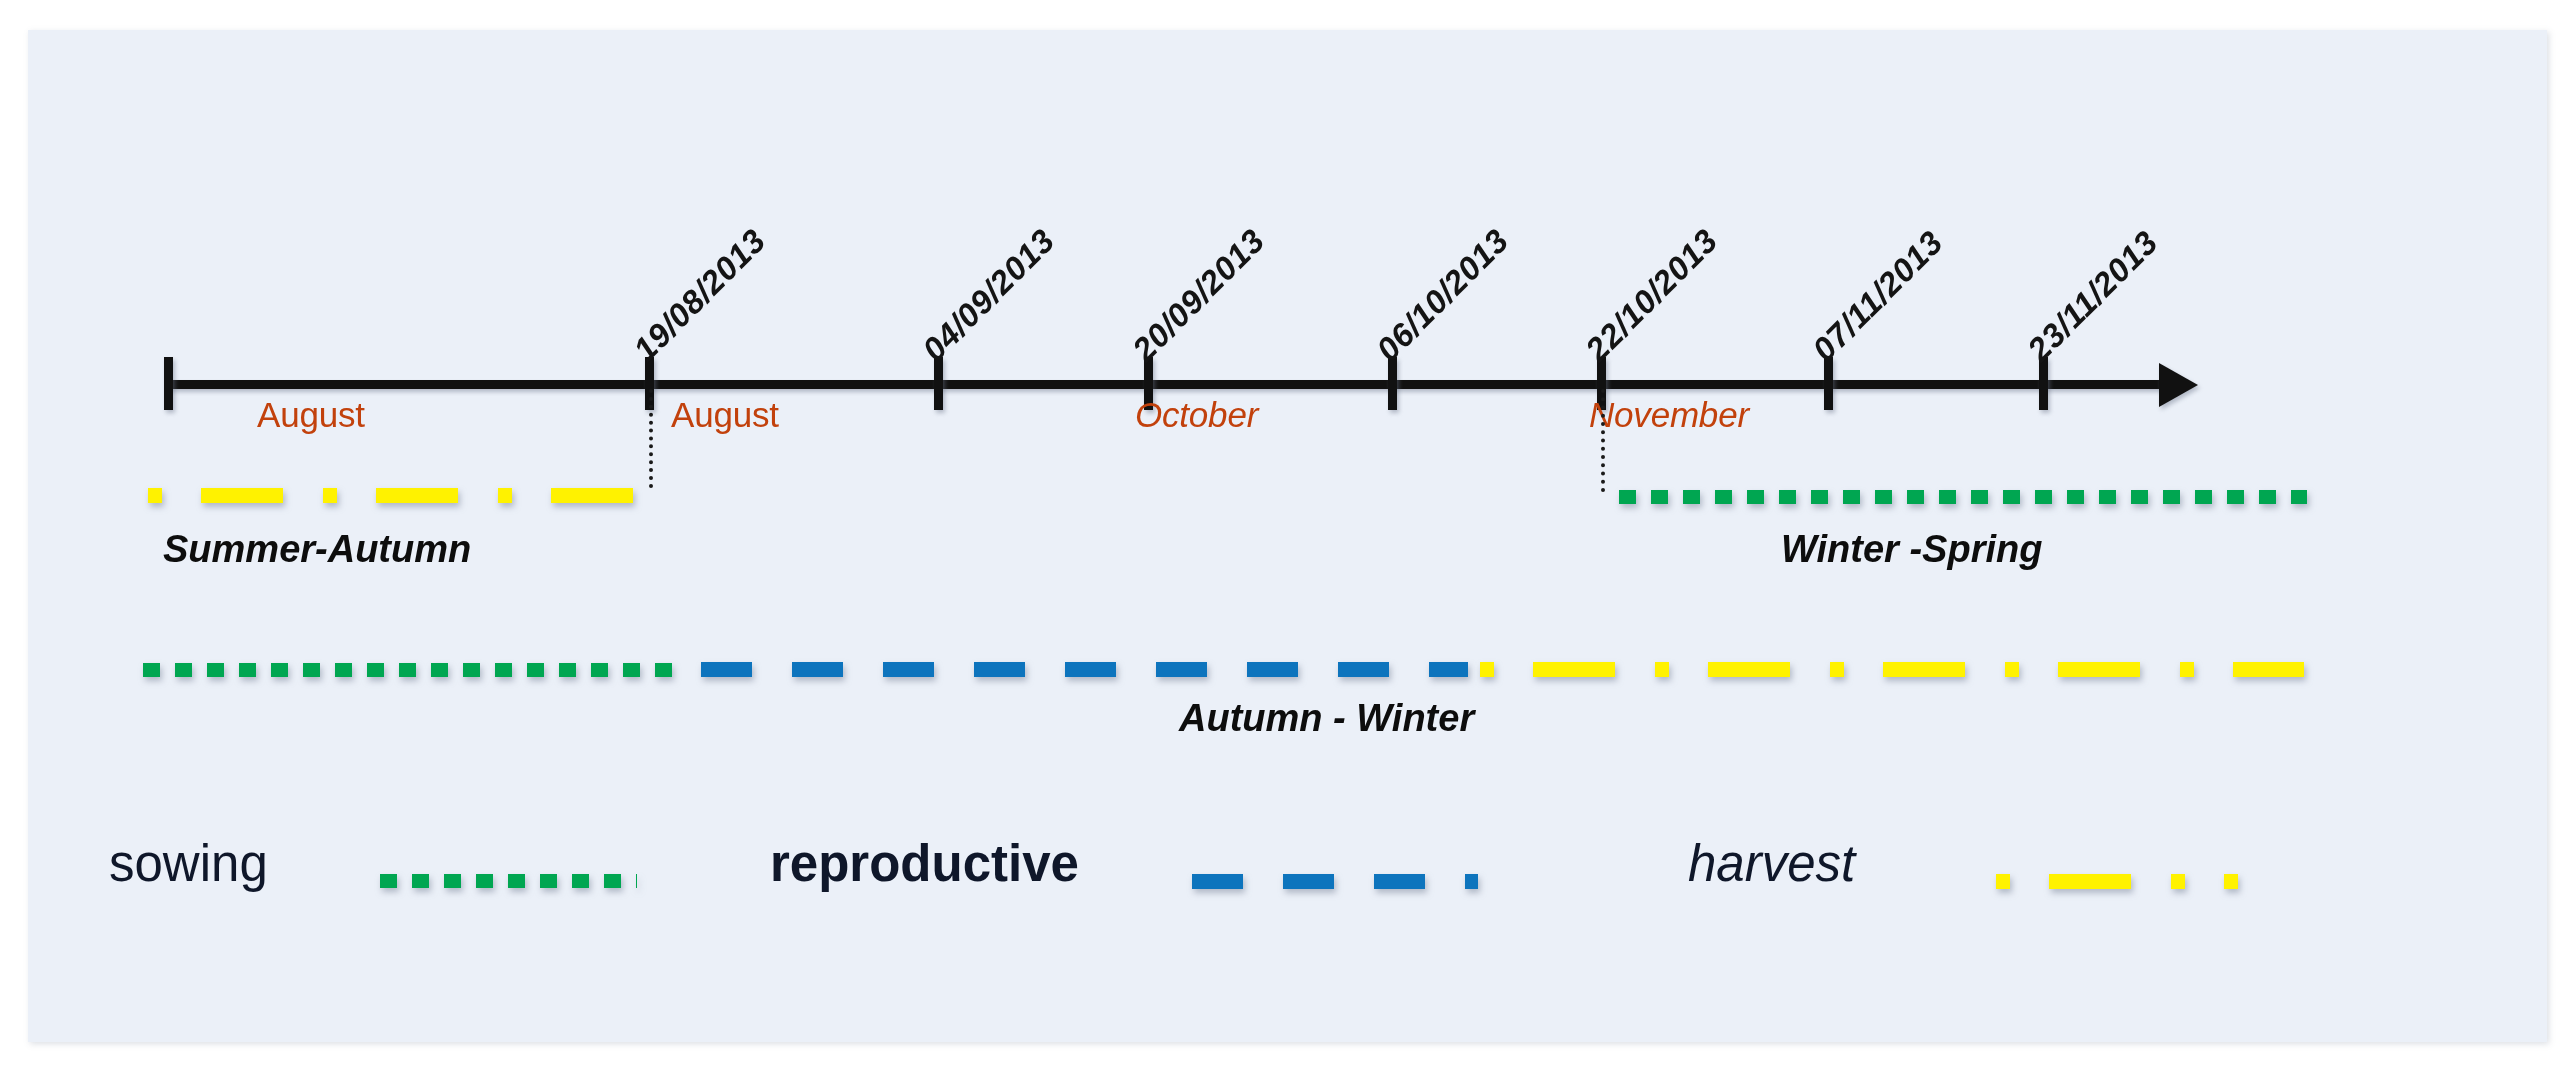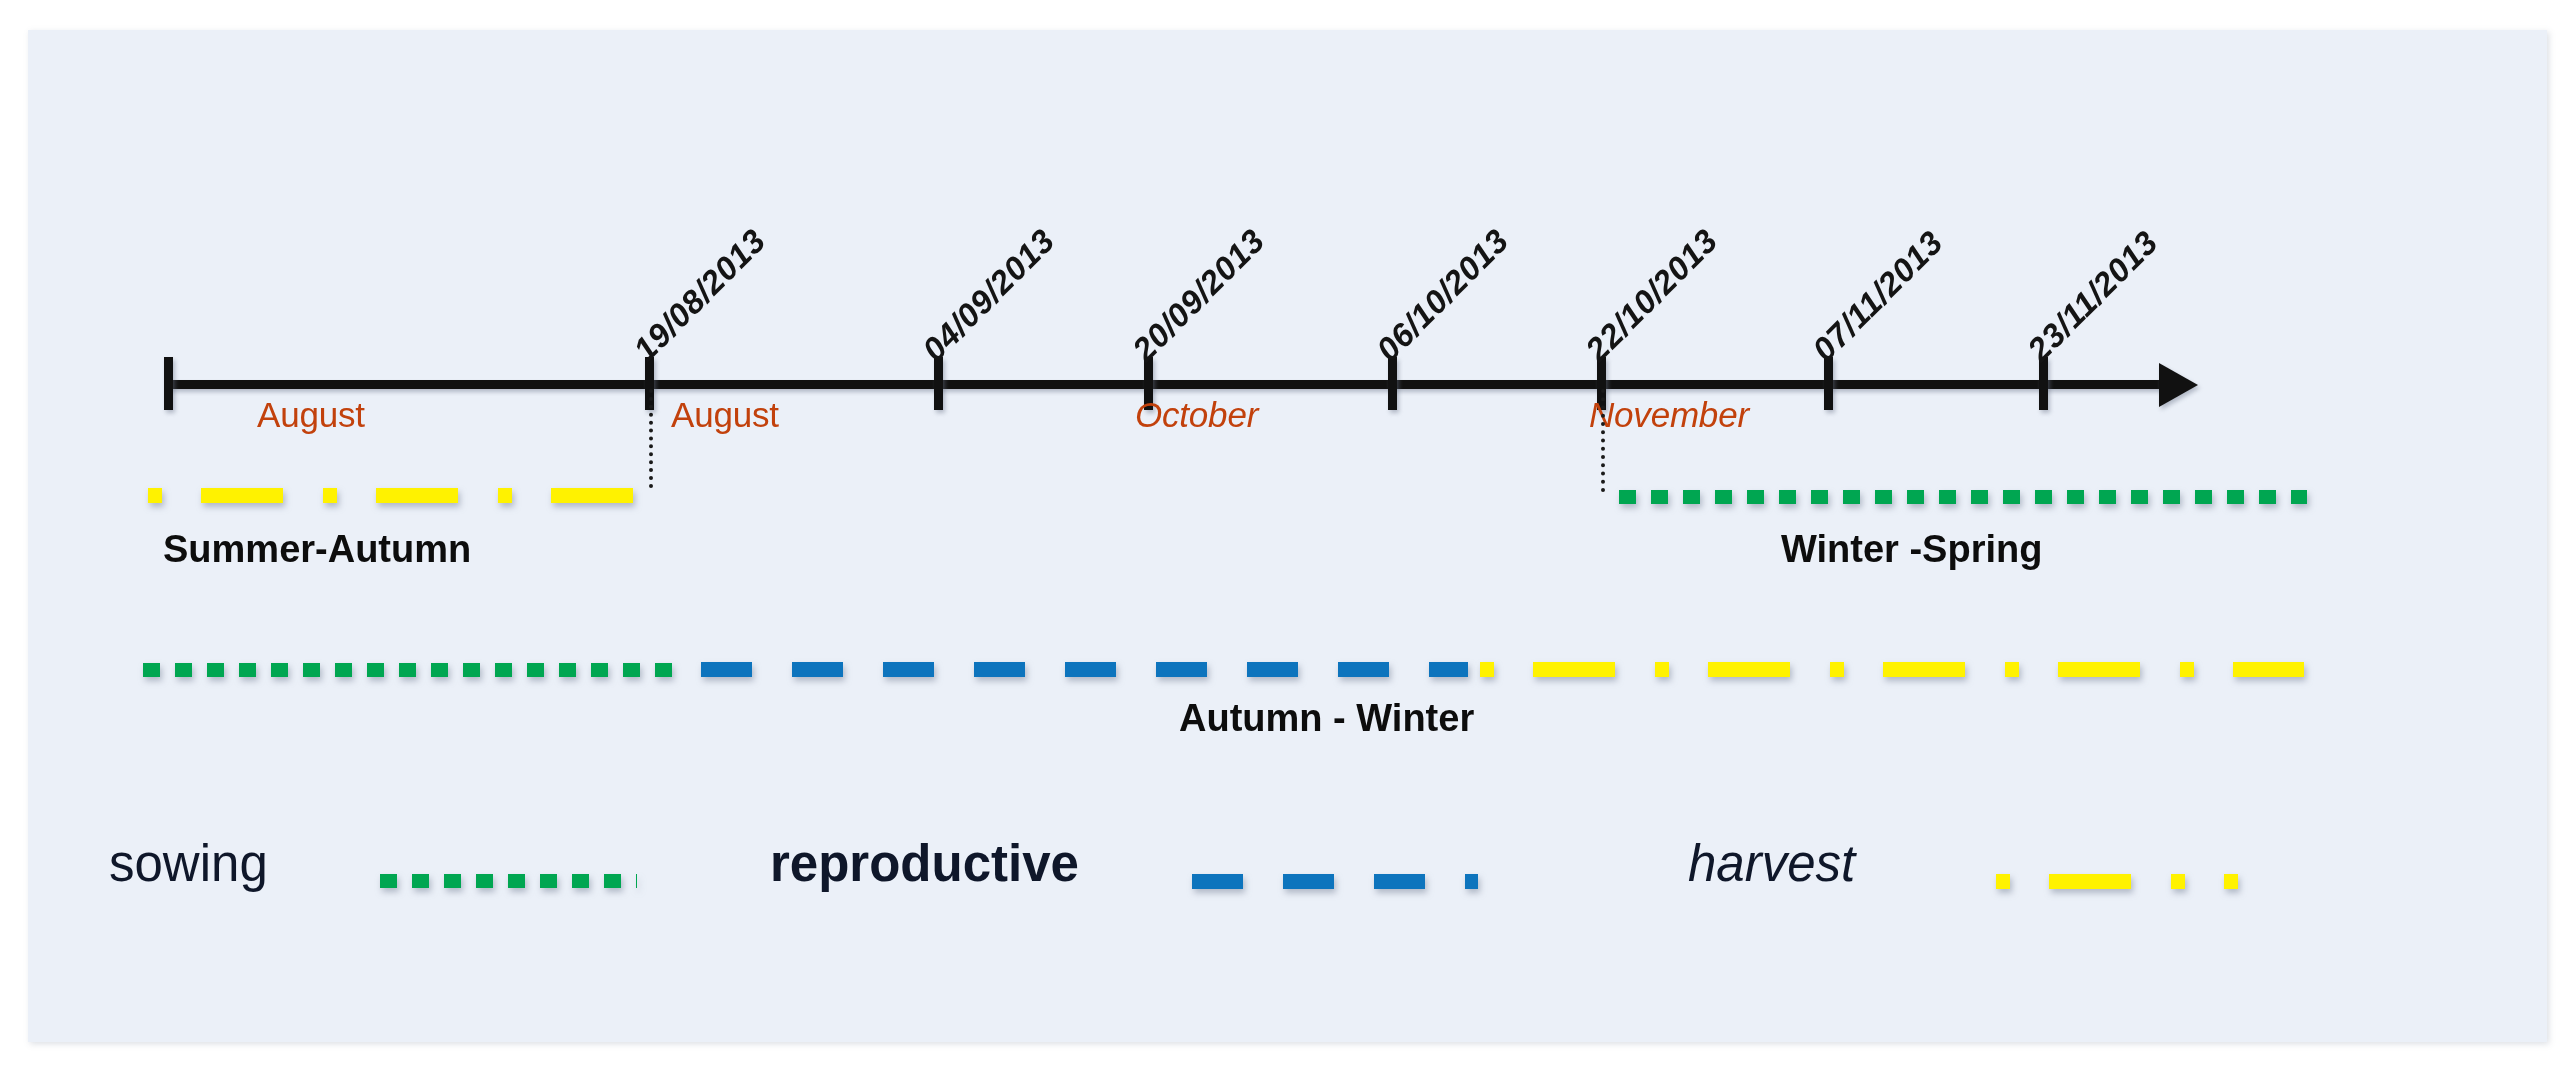--- a/index.html
+++ b/index.html
@@ -113,20 +113,21 @@
       rgba(0,0,0,0) 14px, rgba(0,0,0,0) 53px,
       #fff200 53px, #fff200 135px,
       rgba(0,0,0,0) 135px, rgba(0,0,0,0) 175px);
   }
   .band-label {
     position: absolute;
     font-size: 38px;
     font-weight: bold;
     color: #0d0d0d;
     white-space: nowrap;
+    font-style: italic;
   }
   
   .legend-text {
     position: absolute;
     font-size: 51px;
     color: #0f172a;
     white-space: nowrap;
   }
   .legend-swatch {
     position: absolute;

